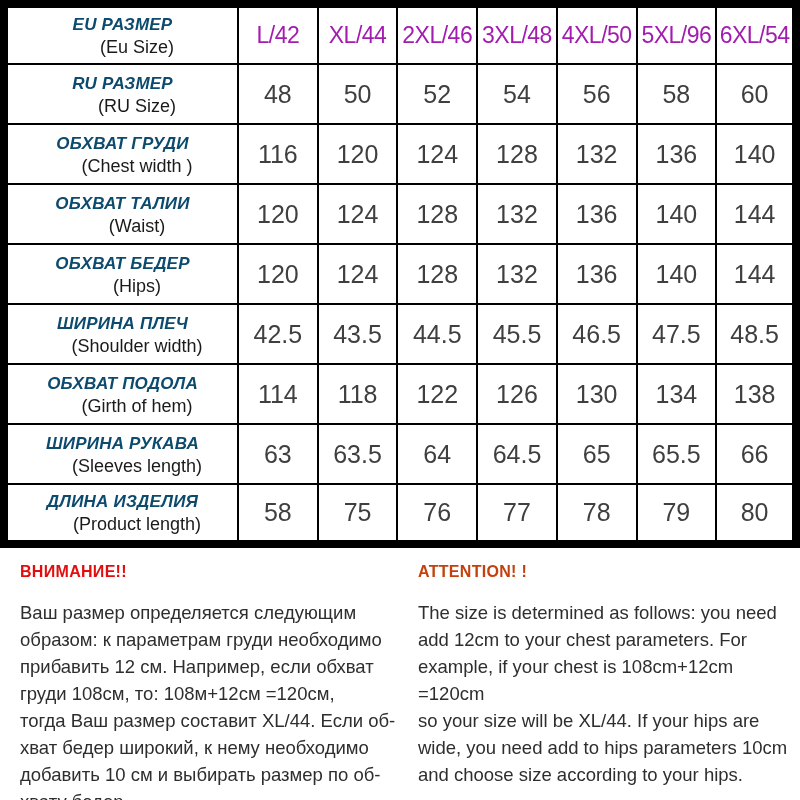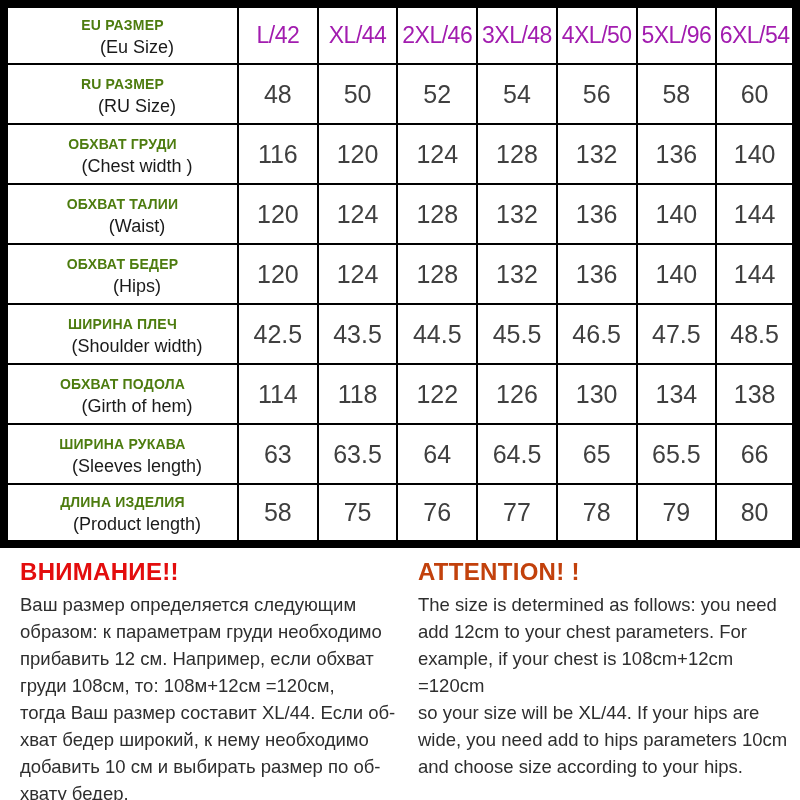--- a/index.html
+++ b/index.html
@@ -19,24 +19,25 @@
   table.size-table th, table.size-table td {
     border: 2px solid #000;
     text-align: center;
     vertical-align: middle;
     height: 60px;
     background: #fff;
   }
   table.size-table th { width: 234px; }
   .lbl-ru {
     font-weight: bold;
-    font-size: 14px;
-    color: #4d7c0f;
+    font-size: 17px;
+    color: #0c4a6e;
     line-height: 24px;
     letter-spacing: 0.2px;
+    font-style: italic;
   }
   .lbl-en {
     font-weight: normal;
     font-size: 18px;
     color: #1a1a1a;
     line-height: 21px;
     padding-left: 29px;
   }
   td.val {
     font-size: 25px;
@@ -47,23 +48,23 @@
   
   .notes {
     display: flex;
     margin-top: 9px;
   }
   .note-col { flex: 0 0 auto; }
   .note-col.ru { margin-left: 20px; width: 392px; }
   .note-col.en { margin-left: 6px;  width: 380px; }
   .note-heading {
     font-weight: bold;
-    font-size: 24px;
+    font-size: 16px;
     line-height: 30px;
-    margin-bottom: 4px;
+    margin-bottom: 12px;
     letter-spacing: 0.3px;
   }
   .note-body {
     font-size: 18.5px;
     line-height: 27px;
     color: #2e2e2e;
     white-space: pre-line;
   }
 </style>
 </head>

